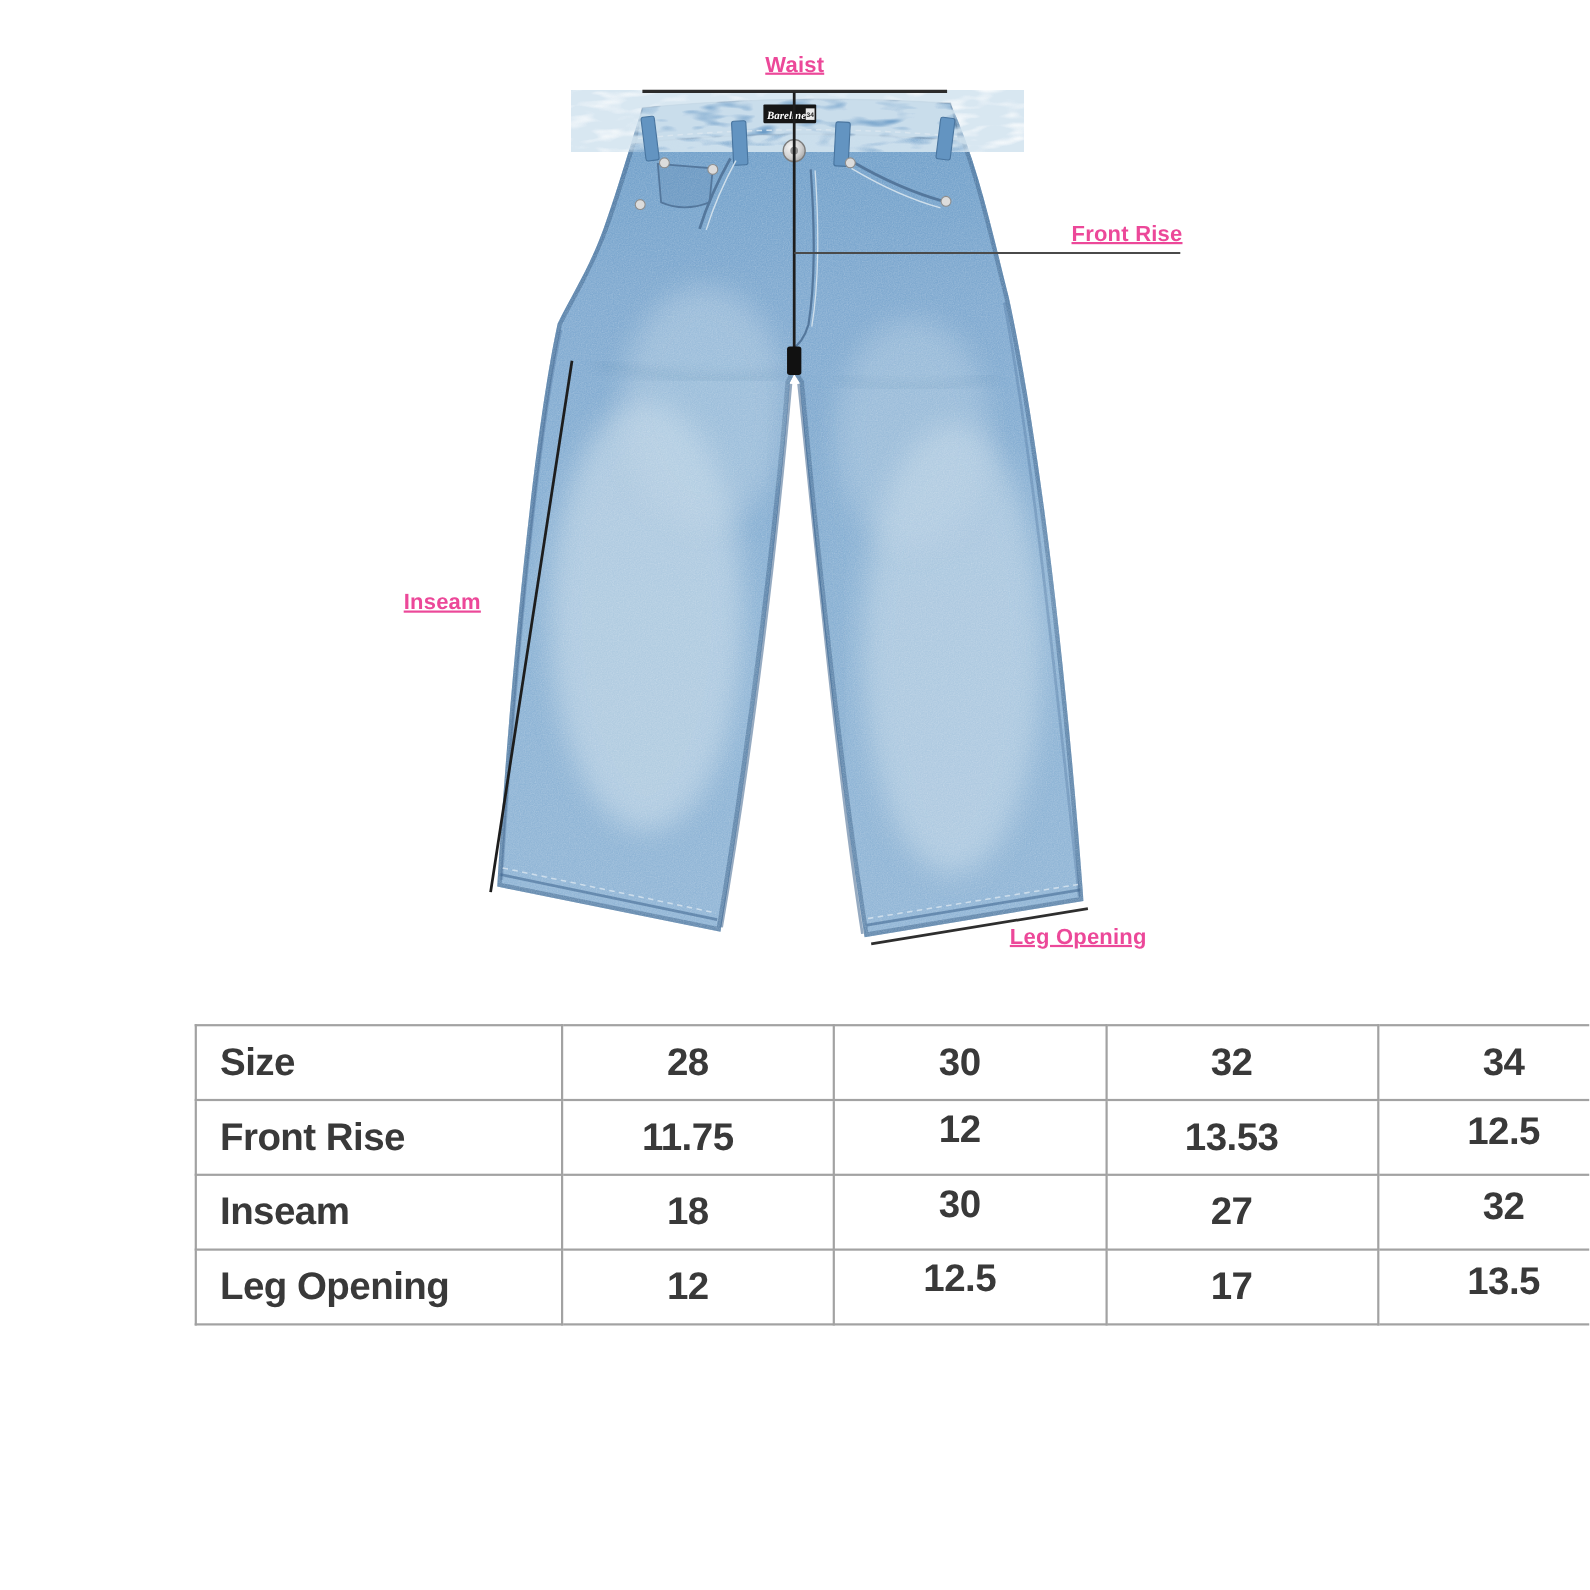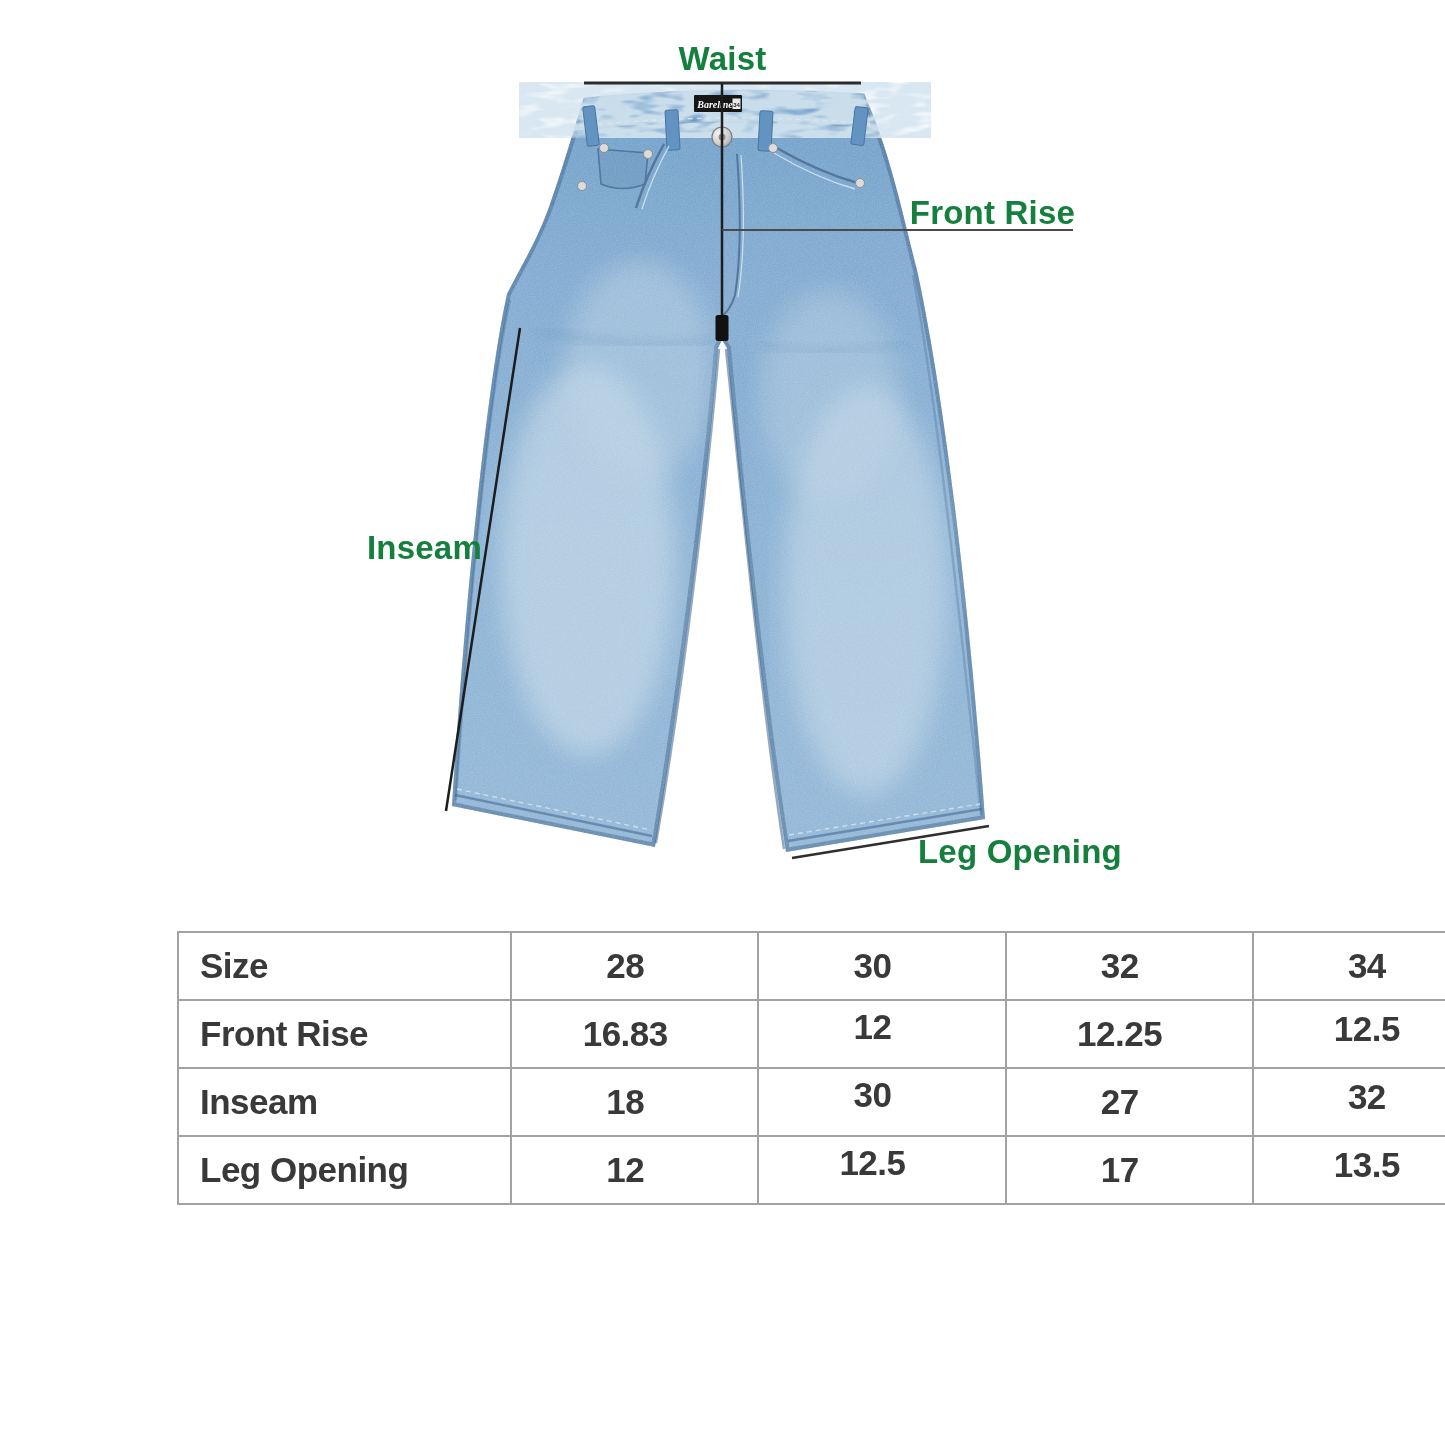--- a/index.html
+++ b/index.html
@@ -3,22 +3,22 @@
 <meta charset="utf-8">
 <style>
   html,body{margin:0;padding:0;background:#fff;}
   .canvas{
     position:relative;width:1445px;height:1445px;background:#ffffff;
     font-family:"Liberation Sans",sans-serif;overflow:hidden;
   }
   .figure{position:absolute;left:0;top:0;width:1445px;height:920px;}
   .figure svg{position:absolute;left:0;top:0;}
   .measure-label{
-    position:absolute;font-weight:bold;font-size:33px;line-height:30px;
-    color:#15803d;letter-spacing:0.2px;white-space:nowrap;
+    position:absolute;font-weight:bold;font-size:20px;line-height:30px;
+    color:#ec4899;letter-spacing:0.2px;white-space:nowrap;text-decoration:underline;
   }
   .lbl-waist{left:584px;top:44px;width:277px;text-align:center;}
   .lbl-front-rise{left:875px;top:198px;width:200px;text-align:right;}
   .lbl-inseam{left:367px;top:533px;}
   .lbl-leg-opening{left:918px;top:837px;}
   table.size-table{
     position:absolute;left:177px;top:931px;width:1324px;
     border-collapse:collapse;table-layout:fixed;
   }
   .size-table col.c-label{width:25.2%;}
@@ -189,23 +189,23 @@
     <tbody>
       <tr>
         <th>Size</th>
         <td>28</td>
         <td>30</td>
         <td>32</td>
         <td>34</td>
       </tr>
       <tr>
         <th>Front Rise</th>
-        <td>16.83</td>
+        <td>11.75</td>
         <td>12</td>
-        <td>12.25</td>
+        <td>13.53</td>
         <td>12.5</td>
       </tr>
       <tr>
         <th>Inseam</th>
         <td>18</td>
         <td>30</td>
         <td>27</td>
         <td>32</td>
       </tr>
       <tr>

